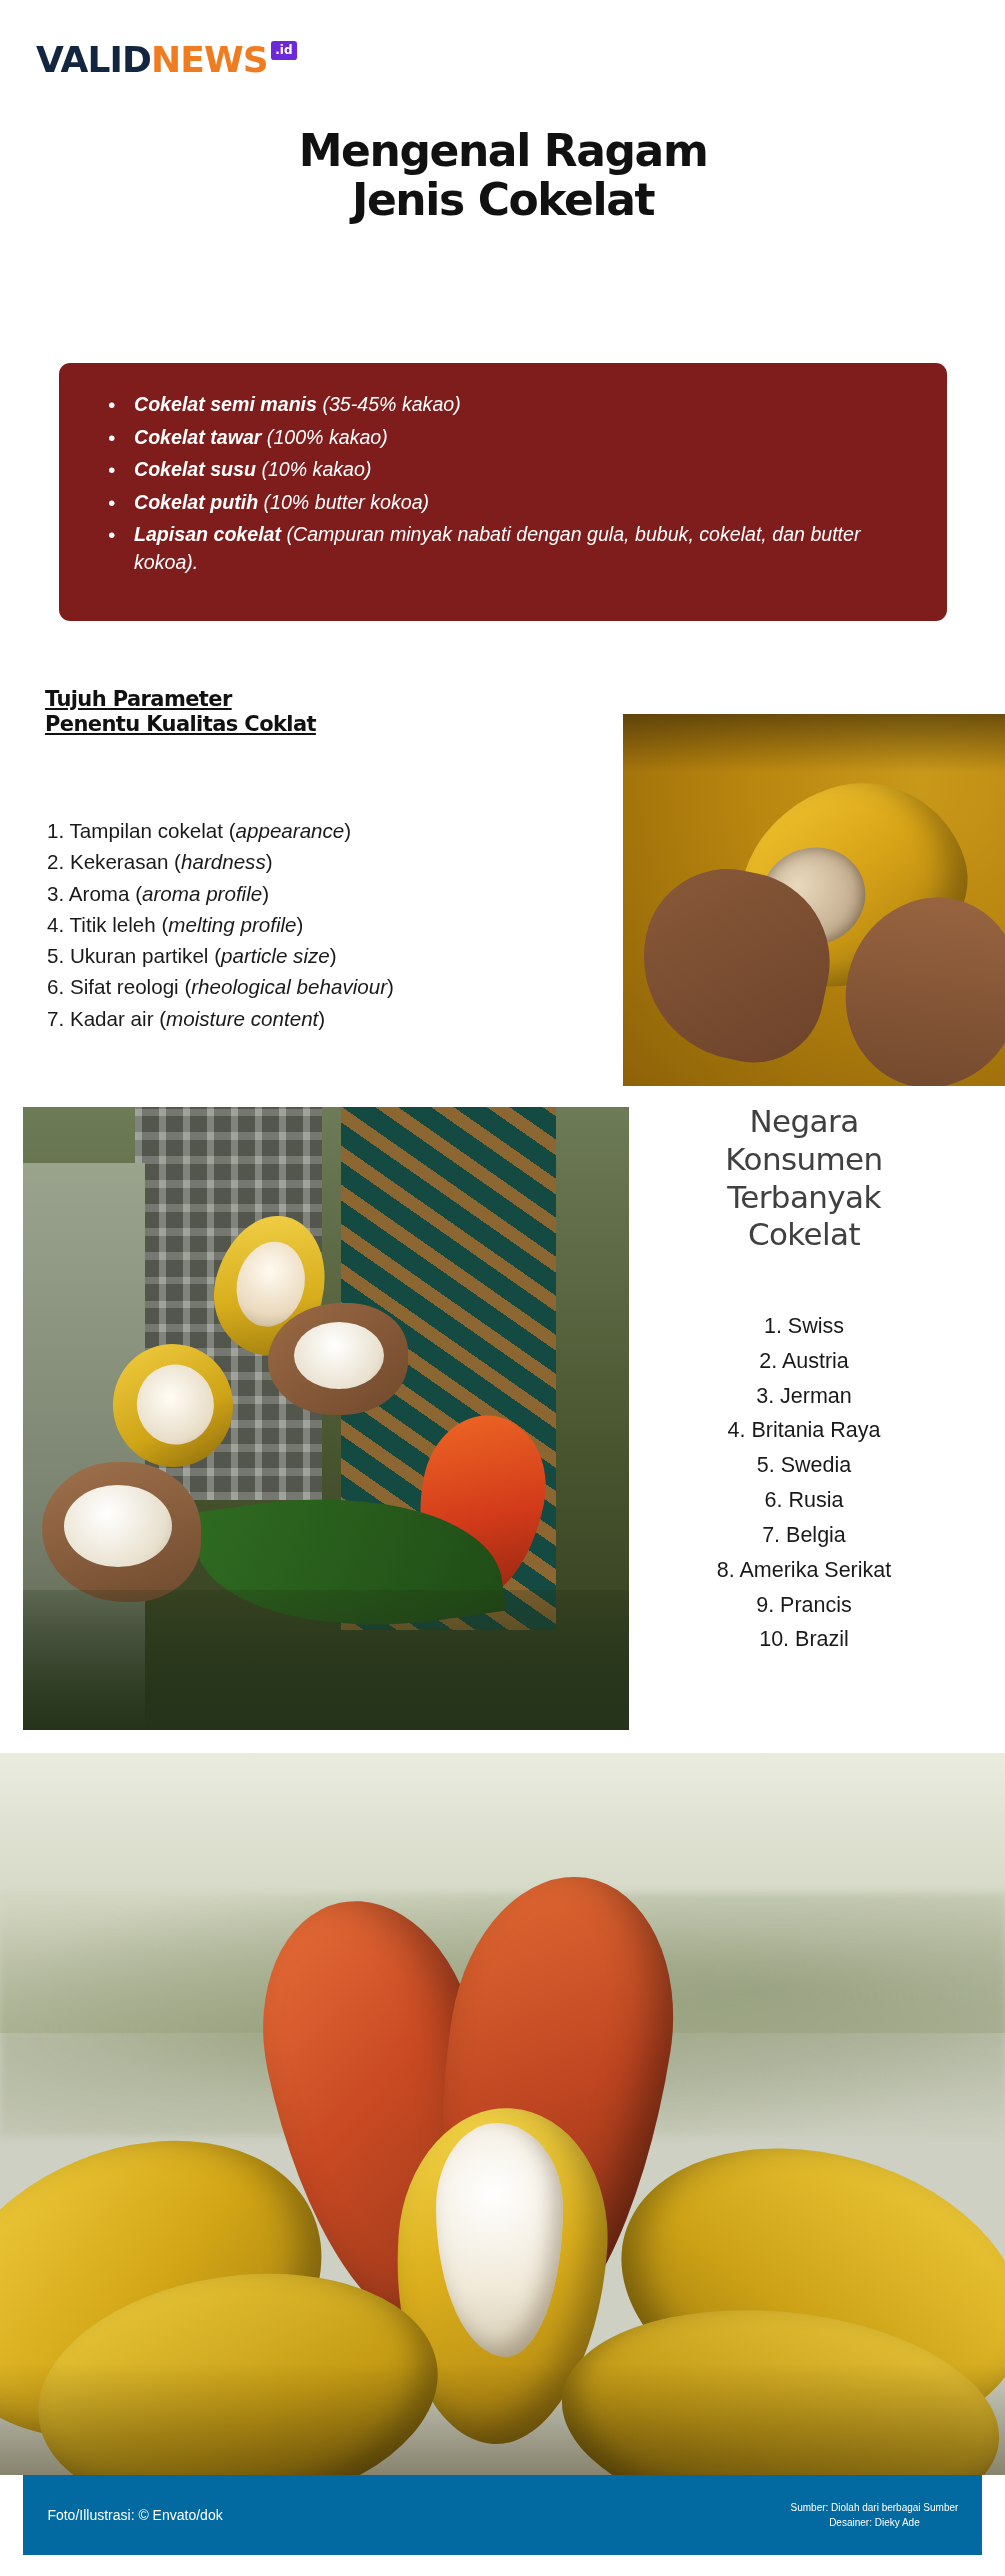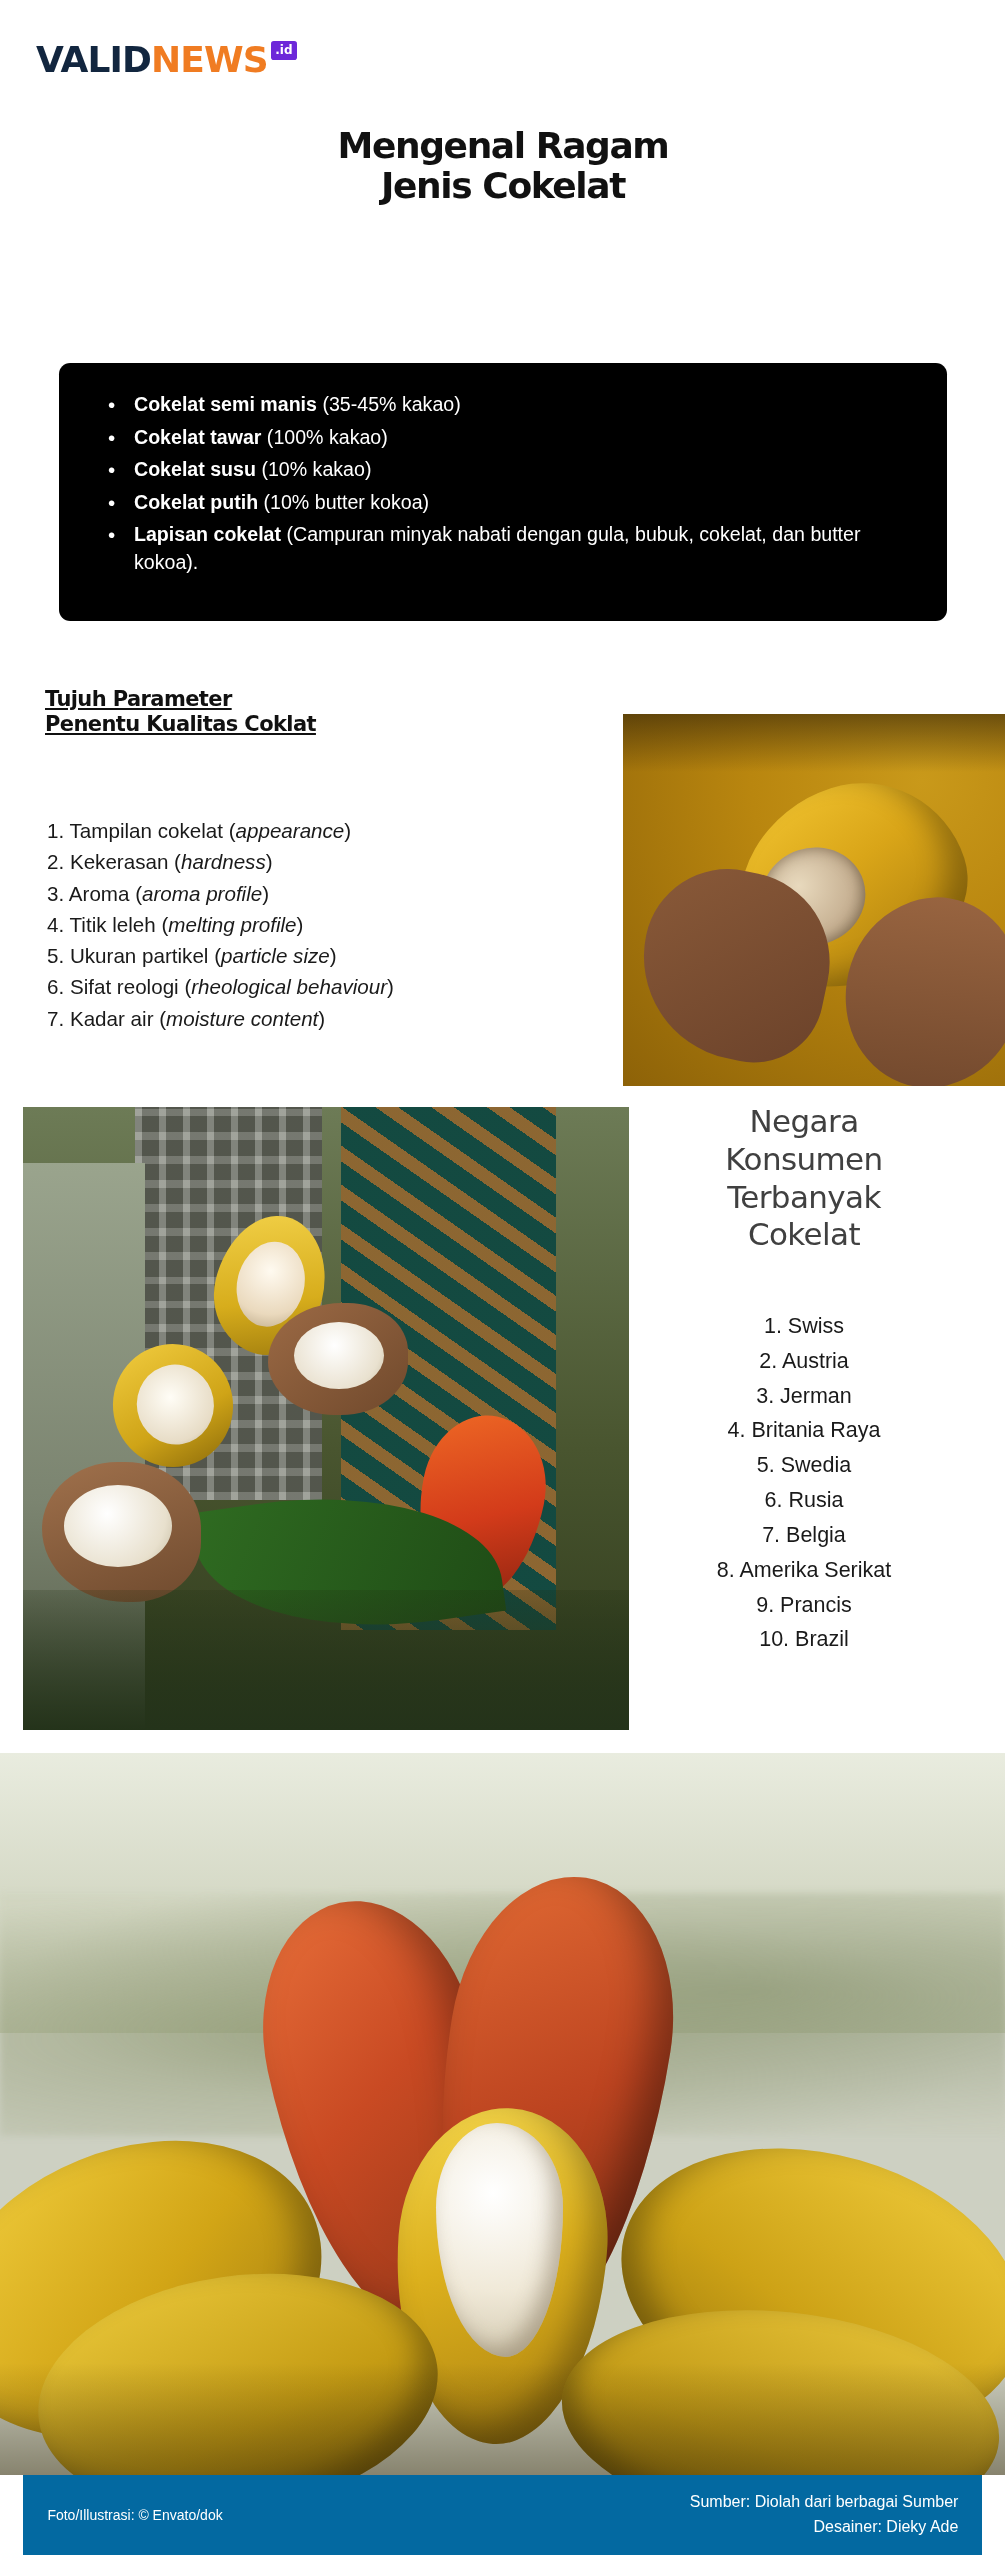--- a/index.html
+++ b/index.html
@@ -52,35 +52,36 @@
 
   
   .title {
     position: absolute;
     left: 0;
     top: 126px;
     width: 1006px;
     text-align: center;
     font-family: "DejaVu Sans", sans-serif;
     font-weight: bold;
-    font-size: 36px;
+    font-size: 44px;
     line-height: 1.12;
     color: #111111;
     letter-spacing: -1.4px;
   }
 
   
   .green-box {
     position: absolute;
     left: 59px;
     top: 363px;
     width: 888px;
-    background: #000000;
+    background: #7f1d1d;
     border-radius: 11.2px;
     padding: 28px 32px 28px 32px;
+    font-style: italic;
   }
   .green-box ul { list-style: none; }
   .green-box li {
     color: #ffffff;
     font-size: 19.6px;
     line-height: 1.42;
     padding-left: 43px;
     position: relative;
     margin-bottom: 4.7px;
   }
@@ -387,22 +388,22 @@
     align-items: center;
     justify-content: space-between;
     padding: 0 24px;
   }
   .footer-left {
     color: #ffffff;
     font-size: 14px;
   }
   .footer-right {
     color: #ffffff;
-    font-size: 16px;
-    text-align: right;
+    font-size: 10px;
+    text-align: center;
     line-height: 1.55;
   }
 </style>
 </head>
 <body>
 
 <div class="page">
 
   <div class="logo">
     <span class="logo-valid">VALID</span>

